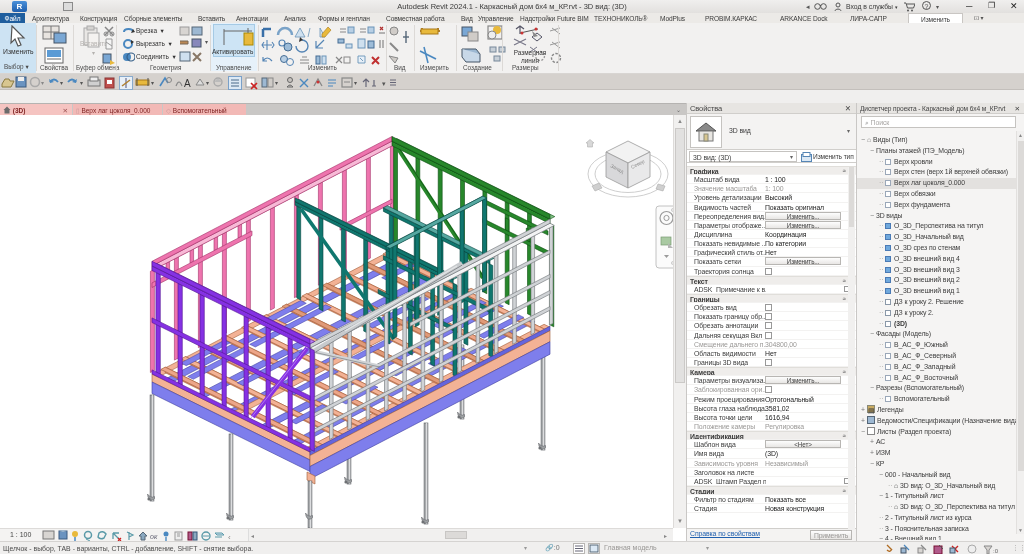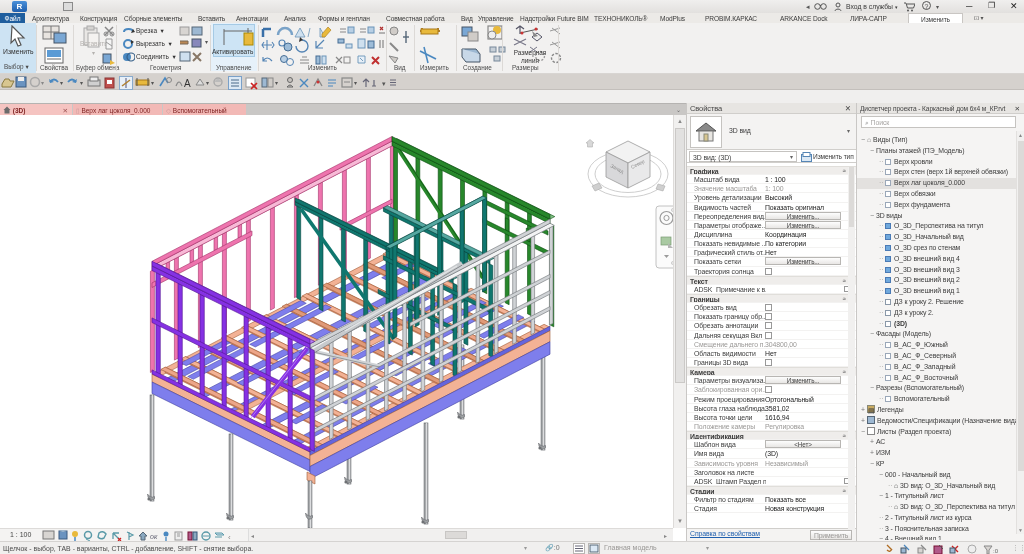--- a/index.html
+++ b/index.html
@@ -25,20 +25,21 @@
 .btn{display:inline-block;border:1px solid #b8b6b3;background:linear-gradient(#fdfdfd,#e8e6e4);font-size:6.8px;text-align:center;color:#444}
 .trow{height:10.8px;line-height:10.9px;white-space:nowrap;overflow:hidden;position:relative}
 .sq{display:inline-block;width:6px;height:6px;border:1px solid #9aa7b8;background:#fff;vertical-align:-1px;margin-right:3px}
 .bcube{display:inline-block;width:6px;height:6px;border:1px solid #4a7ab5;background:#6fa8dc;vertical-align:-1px;margin-right:3px}
 .ticon{display:inline-block;width:8px;height:8px;vertical-align:-1px;margin-right:2px}
 .ln{position:absolute;color:#b0aeac}
 </style></head><body>
 <div class="abs titlebar">
     <div class="abs" style="left:12px;top:1px;width:15px;height:11px;background:linear-gradient(#4a90d9,#1f5fae);border-radius:2px;color:#fff;font-size:8px;font-weight:bold;text-align:center;line-height:11px">R</div>
     <div class="abs" style="left:63px;top:2px;width:10px;height:9px;border:1px solid #8a8a8a;background:#dcdcdc"></div>
+    <div class="abs" style="left:0;top:2px;width:1024px;text-align:center;font-size:7.5px;color:#3a3a3a">Autodesk Revit 2024.1 - Каркасный дом 6х4 м_КР.rvt - 3D вид: (3D)</div>
     <div class="abs" style="left:806px;top:3px;font-size:7px;color:#555">◂</div>
     <svg class="abs" style="left:814px;top:2px" width="13" height="9">
       <circle cx="3.5" cy="4.5" r="2.8" fill="none" stroke="#555" stroke-width="1"></circle>
       <circle cx="9.5" cy="4.5" r="2.8" fill="none" stroke="#555" stroke-width="1"></circle>
       <path d="M6,3.5 l1,0" stroke="#555"></path>
     </svg>
     <svg class="abs" style="left:833px;top:2px" width="10" height="9">
       <circle cx="5" cy="3" r="2" fill="none" stroke="#555" stroke-width="1"></circle>
       <path d="M1.5,9 q3.5,-4 7,0" fill="none" stroke="#555" stroke-width="1"></path>
     </svg>

